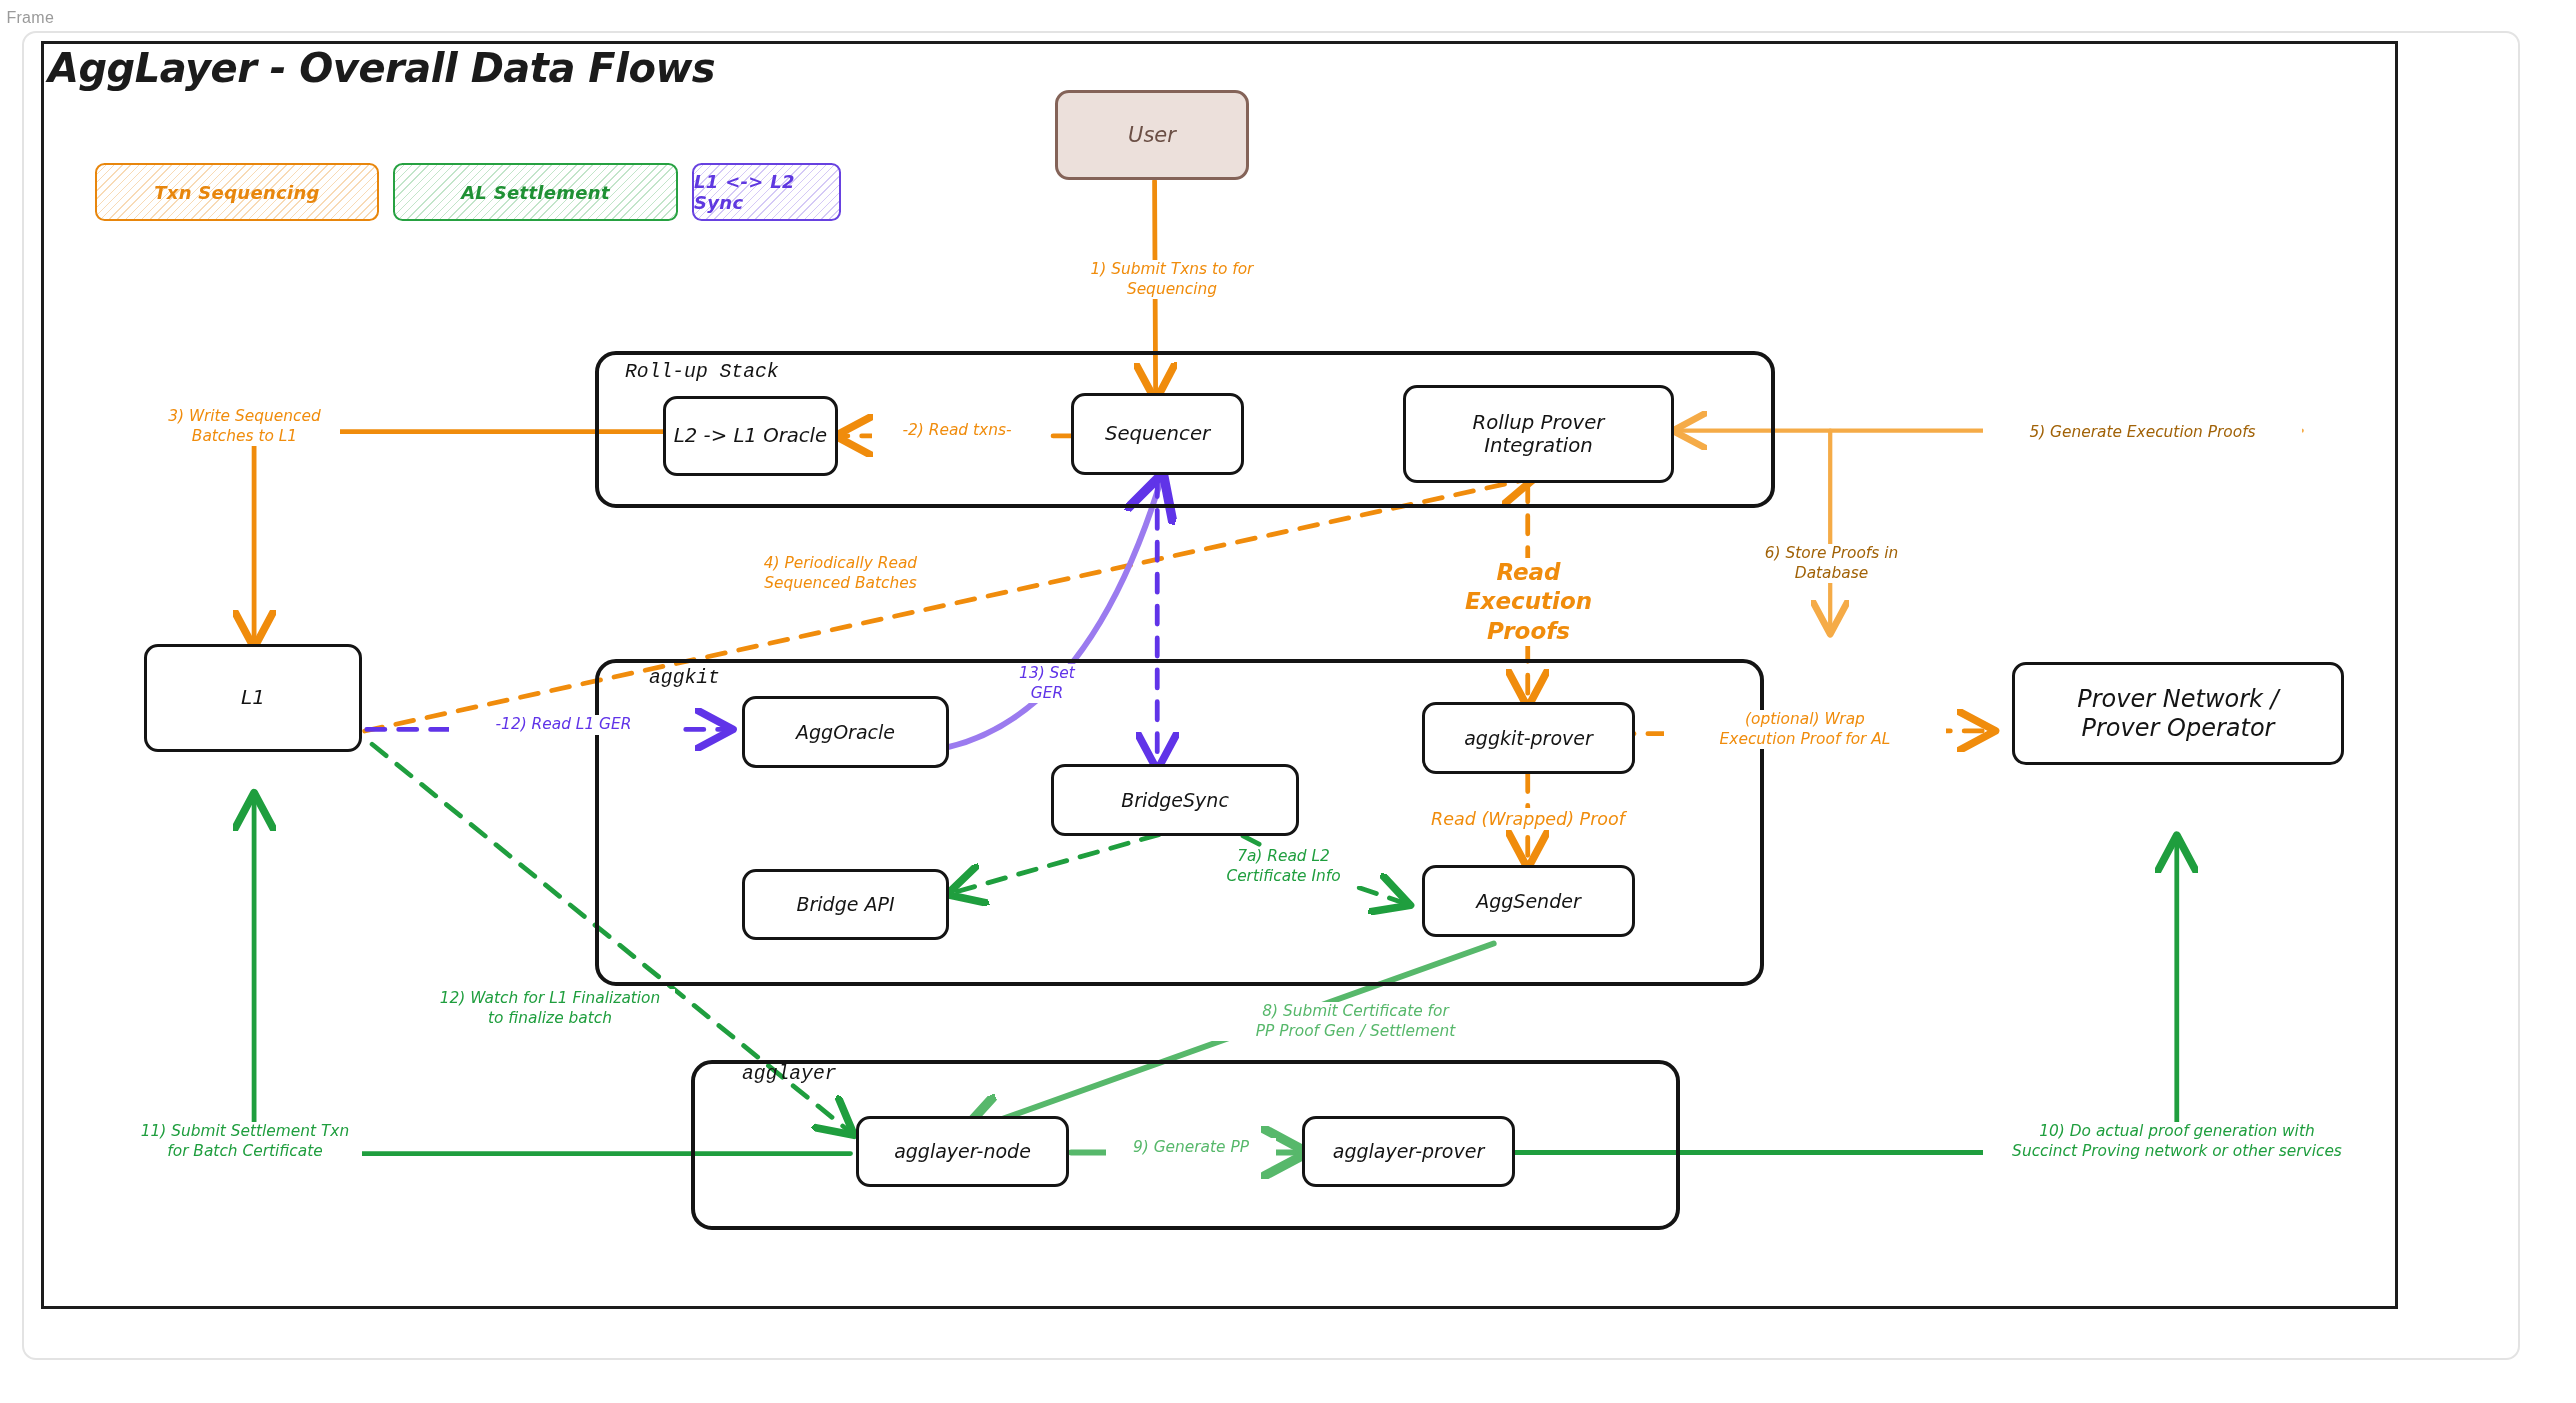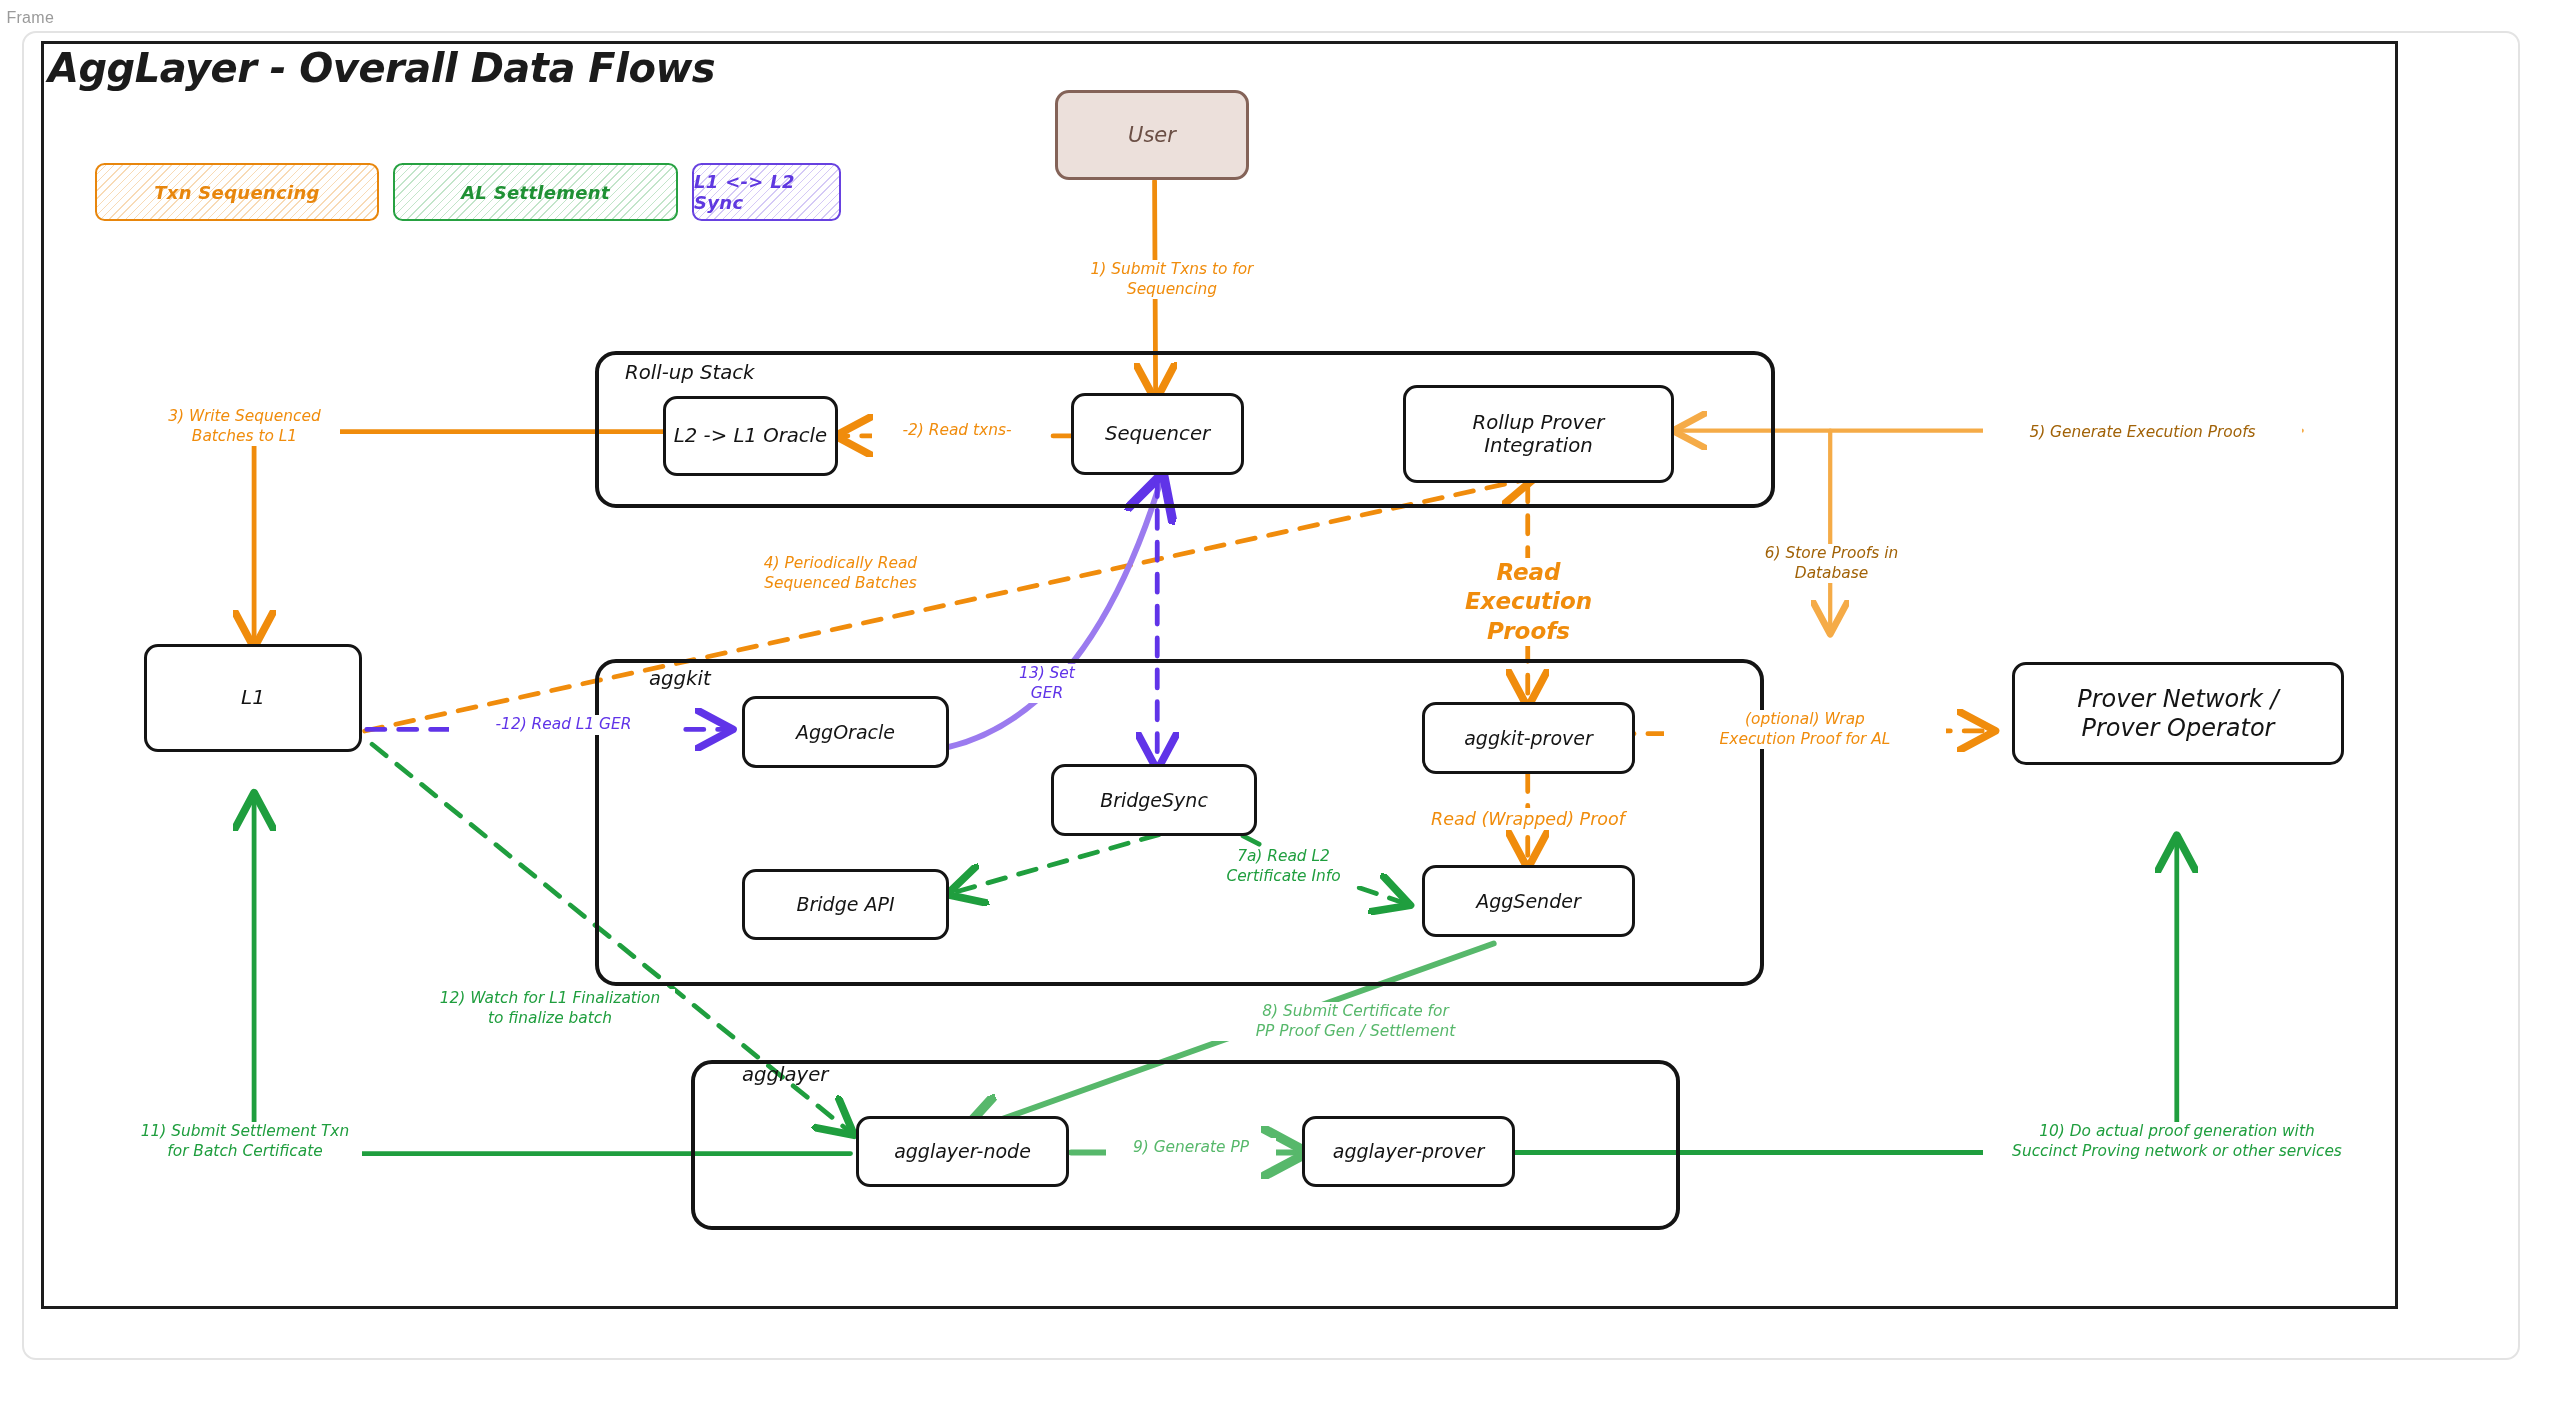--- a/index.html
+++ b/index.html
@@ -20,21 +20,21 @@
     background:repeating-linear-gradient(135deg,rgba(232,134,12,.30) 0 1.1px,rgba(255,255,255,0) 1.1px 5.8px);}
   .chip-green{width:285px;border:2.7px solid #26a141;color:#1f9134;
     background:repeating-linear-gradient(135deg,rgba(38,161,65,.28) 0 1.1px,rgba(255,255,255,0) 1.1px 5.8px);}
   .chip-purple{width:149px;border:2.7px solid #6741e0;color:#5f38e0;
     background:repeating-linear-gradient(135deg,rgba(103,65,224,.28) 0 1.1px,rgba(255,255,255,0) 1.1px 5.8px);}
 
   
   .node{position:absolute;box-sizing:border-box;display:flex;align-items:center;justify-content:center;text-align:center;
         border:3.7px solid #141414;border-radius:14px;background:#fff;color:#141414;font-style:italic;line-height:1.18;}
   .group-box{position:absolute;box-sizing:border-box;border:4.3px solid #141414;border-radius:21px;background:transparent;}
-  .group-label{position:absolute;font-size:19.7px;color:#141414;font-style:italic;white-space:nowrap;}
+  .group-label{position:absolute;font-size:19.7px;color:#141414;font-style:italic;white-space:nowrap;font-family:Liberation Mono, monospace;}
 
   .user-node{border-color:#846358;background:#ece0db;color:#6b4f45;}
 
   
   .elabel{position:absolute;font-size:15.4px;font-style:italic;line-height:1.28;text-align:center;white-space:pre-line;background:#fff;font-family:"DejaVu Sans",sans-serif;}
   .c-orange{color:#f08c0c;}
   .c-orange-l{color:#a16207;}
   .c-green{color:#1f9e3e;}
   .c-green-l{color:#57b86b;}
   .c-purple{color:#6034e8;}
@@ -137,21 +137,21 @@
 
   <div class="node" style="left:1071px;top:393px;width:173px;height:82px;font-size:19.7px;">Sequencer</div>
 
   <div class="node" style="left:1403px;top:385px;width:271px;height:98px;font-size:19.7px;white-space:pre-line;">Rollup Prover
 Integration</div>
 
   <div class="node" style="left:144px;top:644px;width:218px;height:108px;font-size:20px;">L1</div>
 
   <div class="node" style="left:742px;top:696px;width:207px;height:72px;font-size:19px;">AggOracle</div>
 
-  <div class="node" style="left:1051px;top:764px;width:206px;height:72px;font-size:19px;text-align:right;">BridgeSync</div>
+  <div class="node" style="left:1051px;top:764px;width:248px;height:72px;font-size:19px;text-align:right;">BridgeSync</div>
 
   <div class="node" style="left:742px;top:869px;width:207px;height:71px;font-size:19px;">Bridge API</div>
 
   <div class="node" style="left:1422px;top:702px;width:213px;height:72px;font-size:19px;">aggkit-prover</div>
 
   <div class="node" style="left:1422px;top:865px;width:213px;height:72px;font-size:19px;">AggSender</div>
 
   <div class="node" style="left:2012px;top:662px;width:332px;height:103px;font-size:24px;white-space:pre-line;">Prover Network /
 Prover Operator</div>
 

